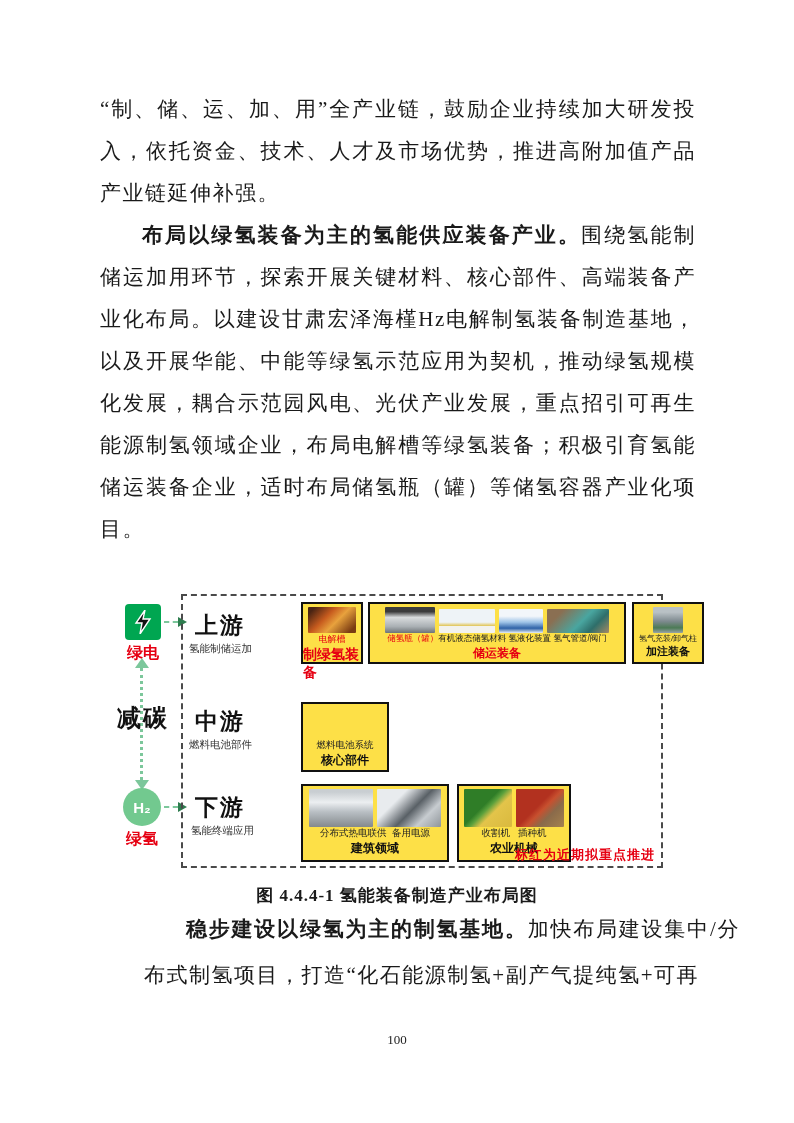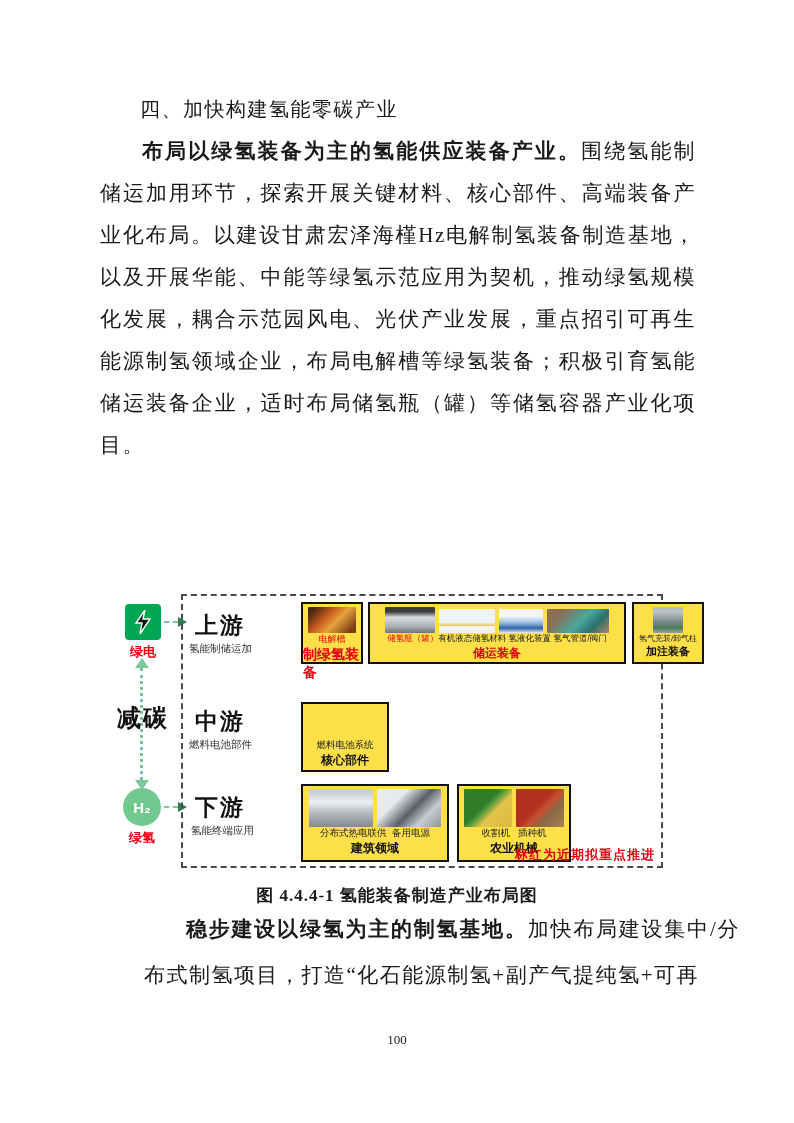--- a/index.html
+++ b/index.html
@@ -33,21 +33,21 @@
   .figure { position:absolute; left:113px; top:588px; width:572px; height:298px;
             font-family:"Liberation Sans", sans-serif; }
   .dash-box { position:absolute; left:68px; top:6px; width:482px; height:274px;
               border:2px dashed #4a4a4a; }
   
   .green-square { position:absolute; left:12px; top:16px; width:36px; height:36px;
                   background:#00a651; border-radius:4px; display:flex; align-items:center; justify-content:center; }
   .h2-circle { position:absolute; left:10px; top:200px; width:38px; height:38px; border-radius:50%;
                background:#72c98f; color:#fff; font-weight:bold; font-size:15px;
                display:flex; align-items:center; justify-content:center; }
-  .rail-label { position:absolute; width:60px; text-align:center; font-size:13px; font-weight:bold; color:#e60012; }
+  .rail-label { position:absolute; width:60px; text-align:center; font-size:16px; font-weight:bold; color:#e60012; }
   .lbl-power { left:0px; top:55px; }
   .lbl-h2 { left:-1px; top:241px; }
   .jiantan { position:absolute; left:-2px; top:114px; width:64px; text-align:center;
              font-size:24px; font-weight:bold; color:#111; letter-spacing:2px; }
   .v-dots { position:absolute; left:27px; top:80px; height:112px; border-left:3px dotted #7cc79b; }
   .tri { position:absolute; width:0; height:0; }
   .tri-up { left:22px; top:70px; border-left:7px solid transparent; border-right:7px solid transparent; border-bottom:10px solid #7cc79b; }
   .tri-down { left:22px; top:192px; border-left:7px solid transparent; border-right:7px solid transparent; border-top:10px solid #7cc79b; }
   .h-arrow { position:absolute; width:14px; border-top:2px dashed #7cc79b; }
   .h-arrow .tip { position:absolute; right:-9px; top:-6px; width:0; height:0;
@@ -97,21 +97,21 @@
   .footer { position:absolute; left:0; top:1032px; width:100%; text-align:center;
             font-size:13px; color:#222; }
 </style>
 </head>
 <body>
 
 <div class="page">
 
 
   <div class="content">
-    <p class="heading">四、加快构建氢能零碳产业</p>
+    <p>“制、储、运、加、用”全产业链，鼓励企业持续加大研发投入，依托资金、技术、人才及市场优势，推进高附加值产品产业链延伸补强。</p>
     <p class="indent"><span class="lead">布局以绿氢装备为主的氢能供应装备产业。</span><span>围绕氢能制储运加用环节，探索开展关键材料、核心部件、高端装备产业化布局。以建设甘肃宏泽海槿Hz电解制氢装备制造基地，以及开展华能、中能等绿氢示范应用为契机，推动绿氢规模化发展，耦合示范园风电、光伏产业发展，重点招引可再生能源制氢领域企业，布局电解槽等绿氢装备；积极引育氢能储运装备企业，适时布局储氢瓶（罐）等储氢容器产业化项目。</span></p>
   </div>
 
   <div class="figure">
 
     <div class="green-square">
       <svg width="20" height="24" viewBox="0 0 20 24">
         <polygon points="12,0 3,13 9,13 7,24 17,9 10,9" fill="#111" stroke="#ffffff" stroke-width="1.4"></polygon>
       </svg>
     </div>

